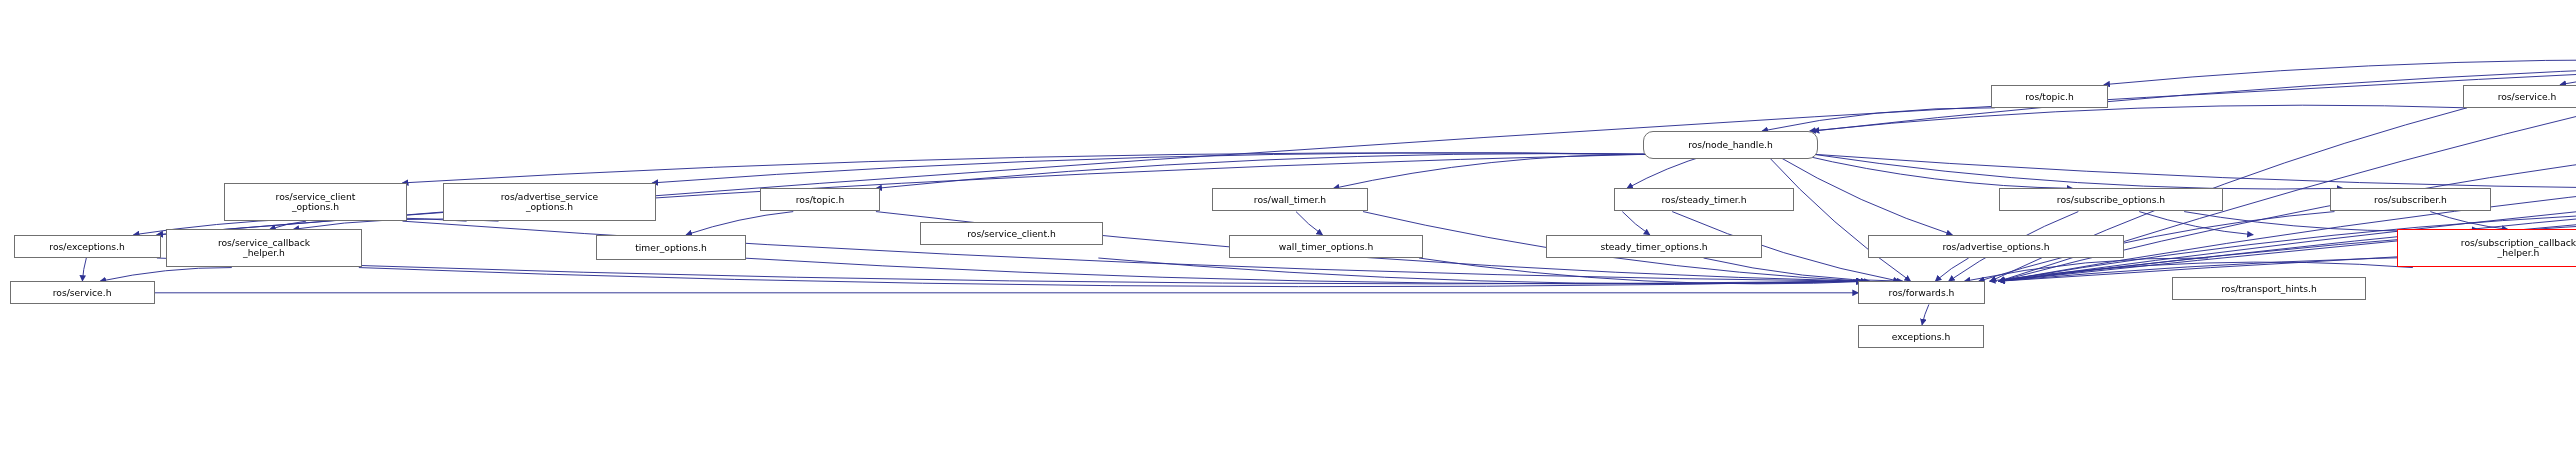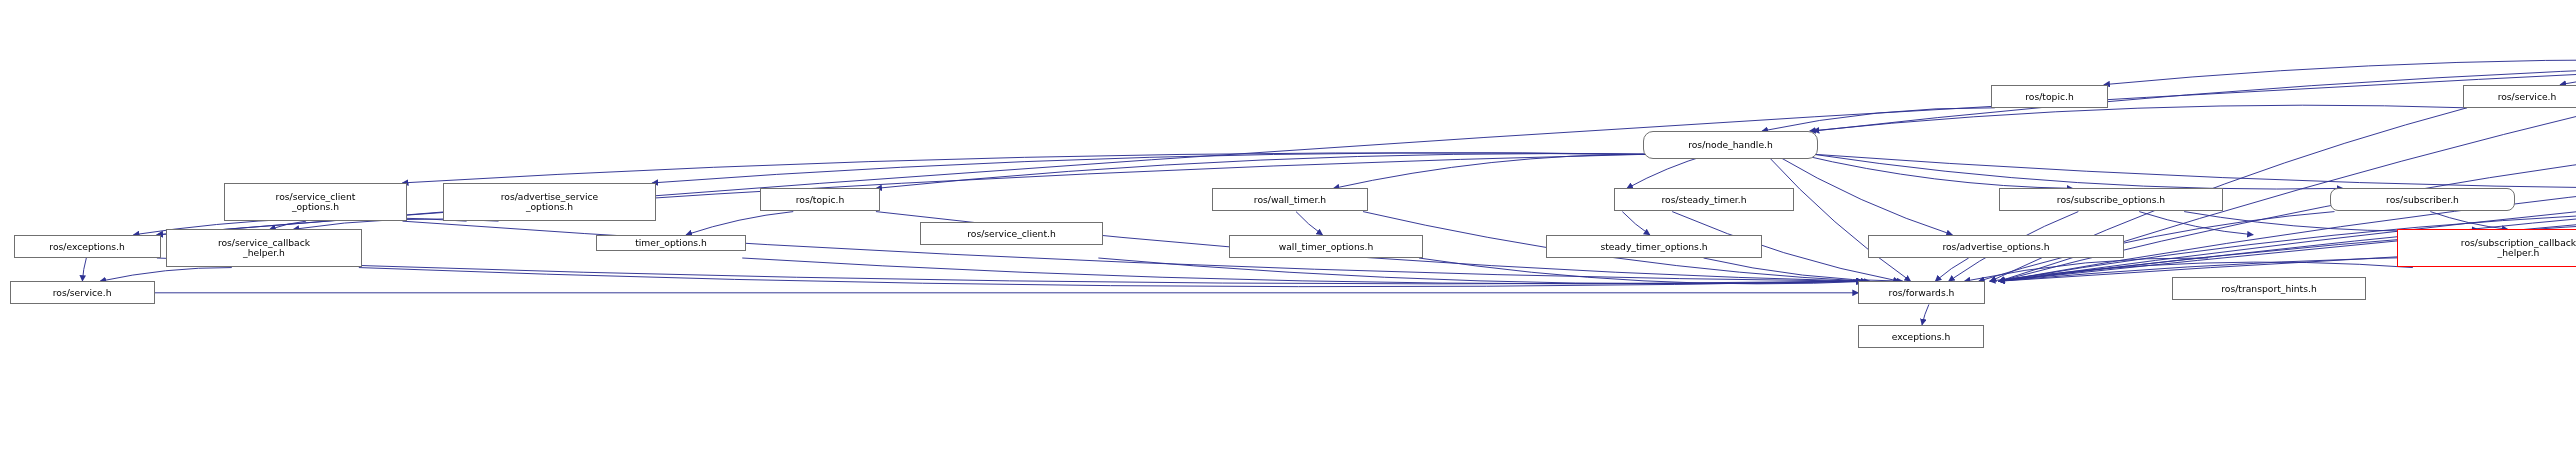--- a/index.html
+++ b/index.html
@@ -144,25 +144,25 @@
       <div class="node" style="left: 2463px; top: 85px; width: 128px; height: 23px;">ros/service.h</div>
       <div class="node" style="left: 1643px; top: 131px; width: 175px; height: 28px; border-radius: 10px;">ros/node_handle.h</div>
       <div class="node" style="left: 224px; top: 183px; width: 183px; height: 38px;">ros/service_client
 _options.h</div>
       <div class="node" style="left: 443px; top: 183px; width: 213px; height: 38px;">ros/advertise_service
 _options.h</div>
       <div class="node" style="left: 760px; top: 188px; width: 120px; height: 23px;">ros/topic.h</div>
       <div class="node" style="left: 1212px; top: 188px; width: 156px; height: 23px;">ros/wall_timer.h</div>
       <div class="node" style="left: 1614px; top: 188px; width: 180px; height: 23px;">ros/steady_timer.h</div>
       <div class="node" style="left: 1999px; top: 188px; width: 224px; height: 23px;">ros/subscribe_options.h</div>
-      <div class="node" style="left: 2330px; top: 188px; width: 185px; height: 23px; border-radius: 8px;">ros/subscriber.h</div>
+      <div class="node" style="left: 2330px; top: 188px; width: 161px; height: 23px;">ros/subscriber.h</div>
       <div class="node" style="left: 13.6px; top: 235px; width: 147px; height: 23px;">ros/exceptions.h</div>
       <div class="node" style="left: 166px; top: 229px; width: 196px; height: 38px;">ros/service_callback
 _helper.h</div>
-      <div class="node" style="left: 596px; top: 235px; width: 150px; height: 16px;">timer_options.h</div>
+      <div class="node" style="left: 596px; top: 235px; width: 150px; height: 25px;">timer_options.h</div>
       <div class="node" style="left: 920px; top: 222px; width: 183px; height: 23px;">ros/service_client.h</div>
       <div class="node" style="left: 1229px; top: 235px; width: 194px; height: 23px;">wall_timer_options.h</div>
       <div class="node" style="left: 1546px; top: 235px; width: 216px; height: 23px;">steady_timer_options.h</div>
       <div class="node" style="left: 1868px; top: 235px; width: 256px; height: 23px;">ros/advertise_options.h</div>
       <div class="node" style="left: 2172px; top: 235px; width: 194px; height: 23px; margin-top: 42px;">ros/transport_hints.h</div>
       <div class="node red" style="left: 2397px; top: 229px; width: 243px; height: 38px;">ros/subscription_callback
 _helper.h</div>
       <div class="node" style="left: 9.6px; top: 281px; width: 145px; height: 23px;">ros/service.h</div>
       <div class="node" style="left: 1858px; top: 281px; width: 127px; height: 23px;">ros/forwards.h</div>
       <div class="node" style="left: 1858px; top: 325px; width: 126px; height: 23px;">exceptions.h</div>

